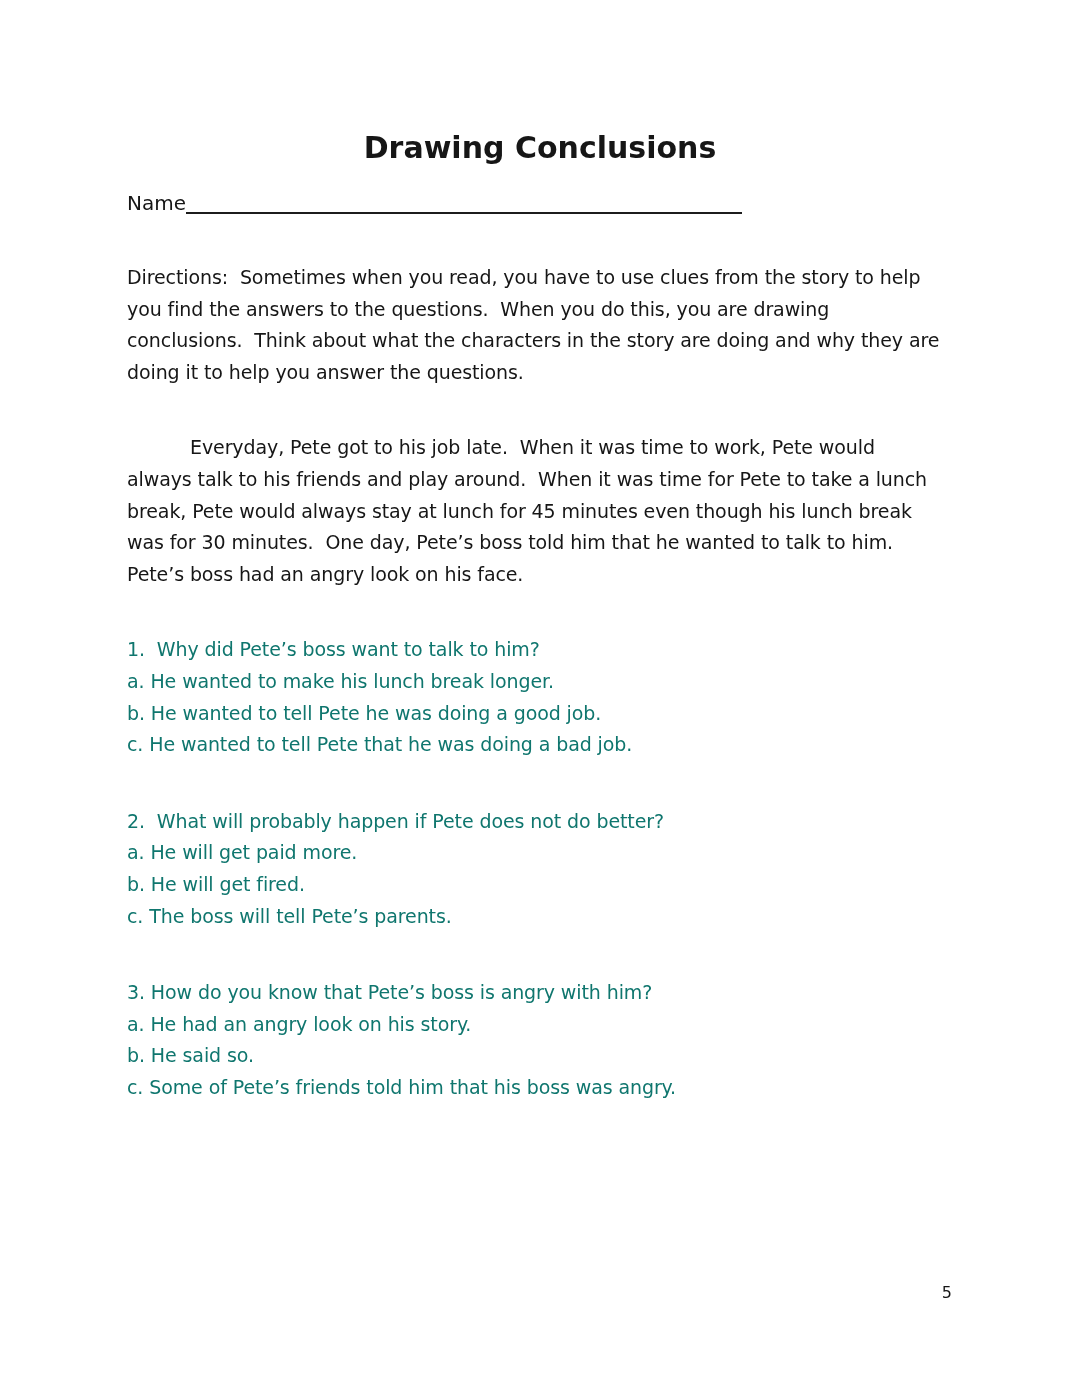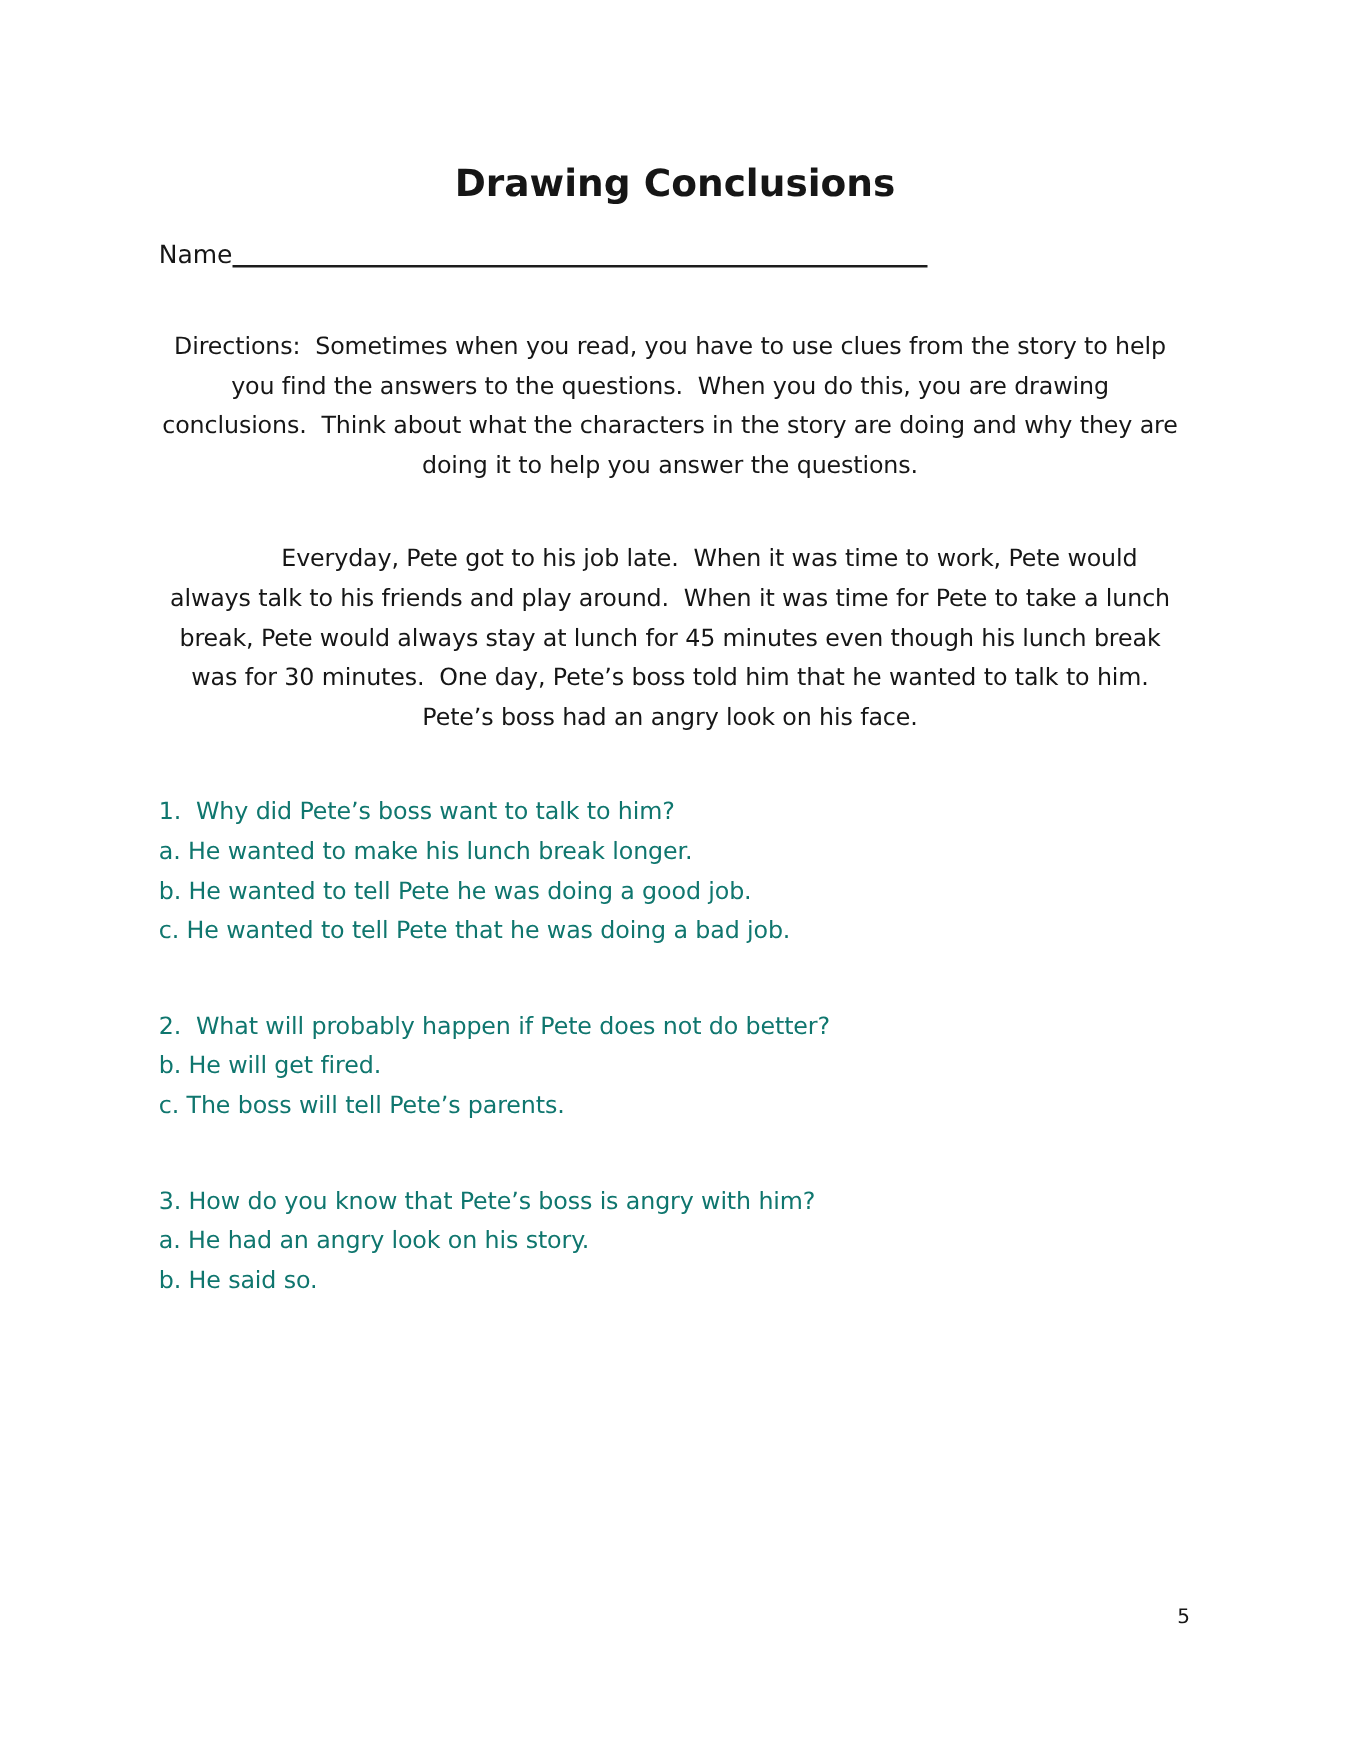--- a/index.html
+++ b/index.html
@@ -50,21 +50,20 @@
     height: 24px;
     border-bottom: 2px solid #1c1c1c;
   }
   .para {
     font-size: 19px;
     line-height: 31.6px;
     white-space: pre-wrap;
     letter-spacing: -0.1px;
     color: #161616;
     margin-bottom: 44px;
-    text-align: center;
   }
   .para.story {
     text-indent: 63px;
   }
   .question-block {
     font-size: 19px;
     line-height: 31.6px;
     letter-spacing: -0.1px;
     color: #0f766e;
     margin-bottom: 45px;
@@ -100,27 +99,29 @@
 
     <div class="question-block">
       <div class="q-line">1.  Why did Pete’s boss want to talk to him?</div>
       <div class="q-line">a. He wanted to make his lunch break longer.</div>
       <div class="q-line">b. He wanted to tell Pete he was doing a good job.</div>
       <div class="q-line">c. He wanted to tell Pete that he was doing a bad job.</div>
     </div>
 
     <div class="question-block">
       <div class="q-line">2.  What will probably happen if Pete does not do better?</div>
+      <div class="q-line">a. He will get paid more.</div>
       <div class="q-line">b. He will get fired.</div>
       <div class="q-line">c. The boss will tell Pete’s parents.</div>
     </div>
 
     <div class="question-block">
       <div class="q-line">3. How do you know that Pete’s boss is angry with him?</div>
       <div class="q-line">a. He had an angry look on his story.</div>
       <div class="q-line">b. He said so.</div>
+      <div class="q-line">c. Some of Pete’s friends told him that his boss was angry.</div>
     </div>
 
   </div>
 
   <div class="page-number">5</div>
 
 </div>
 
 </body></html>

